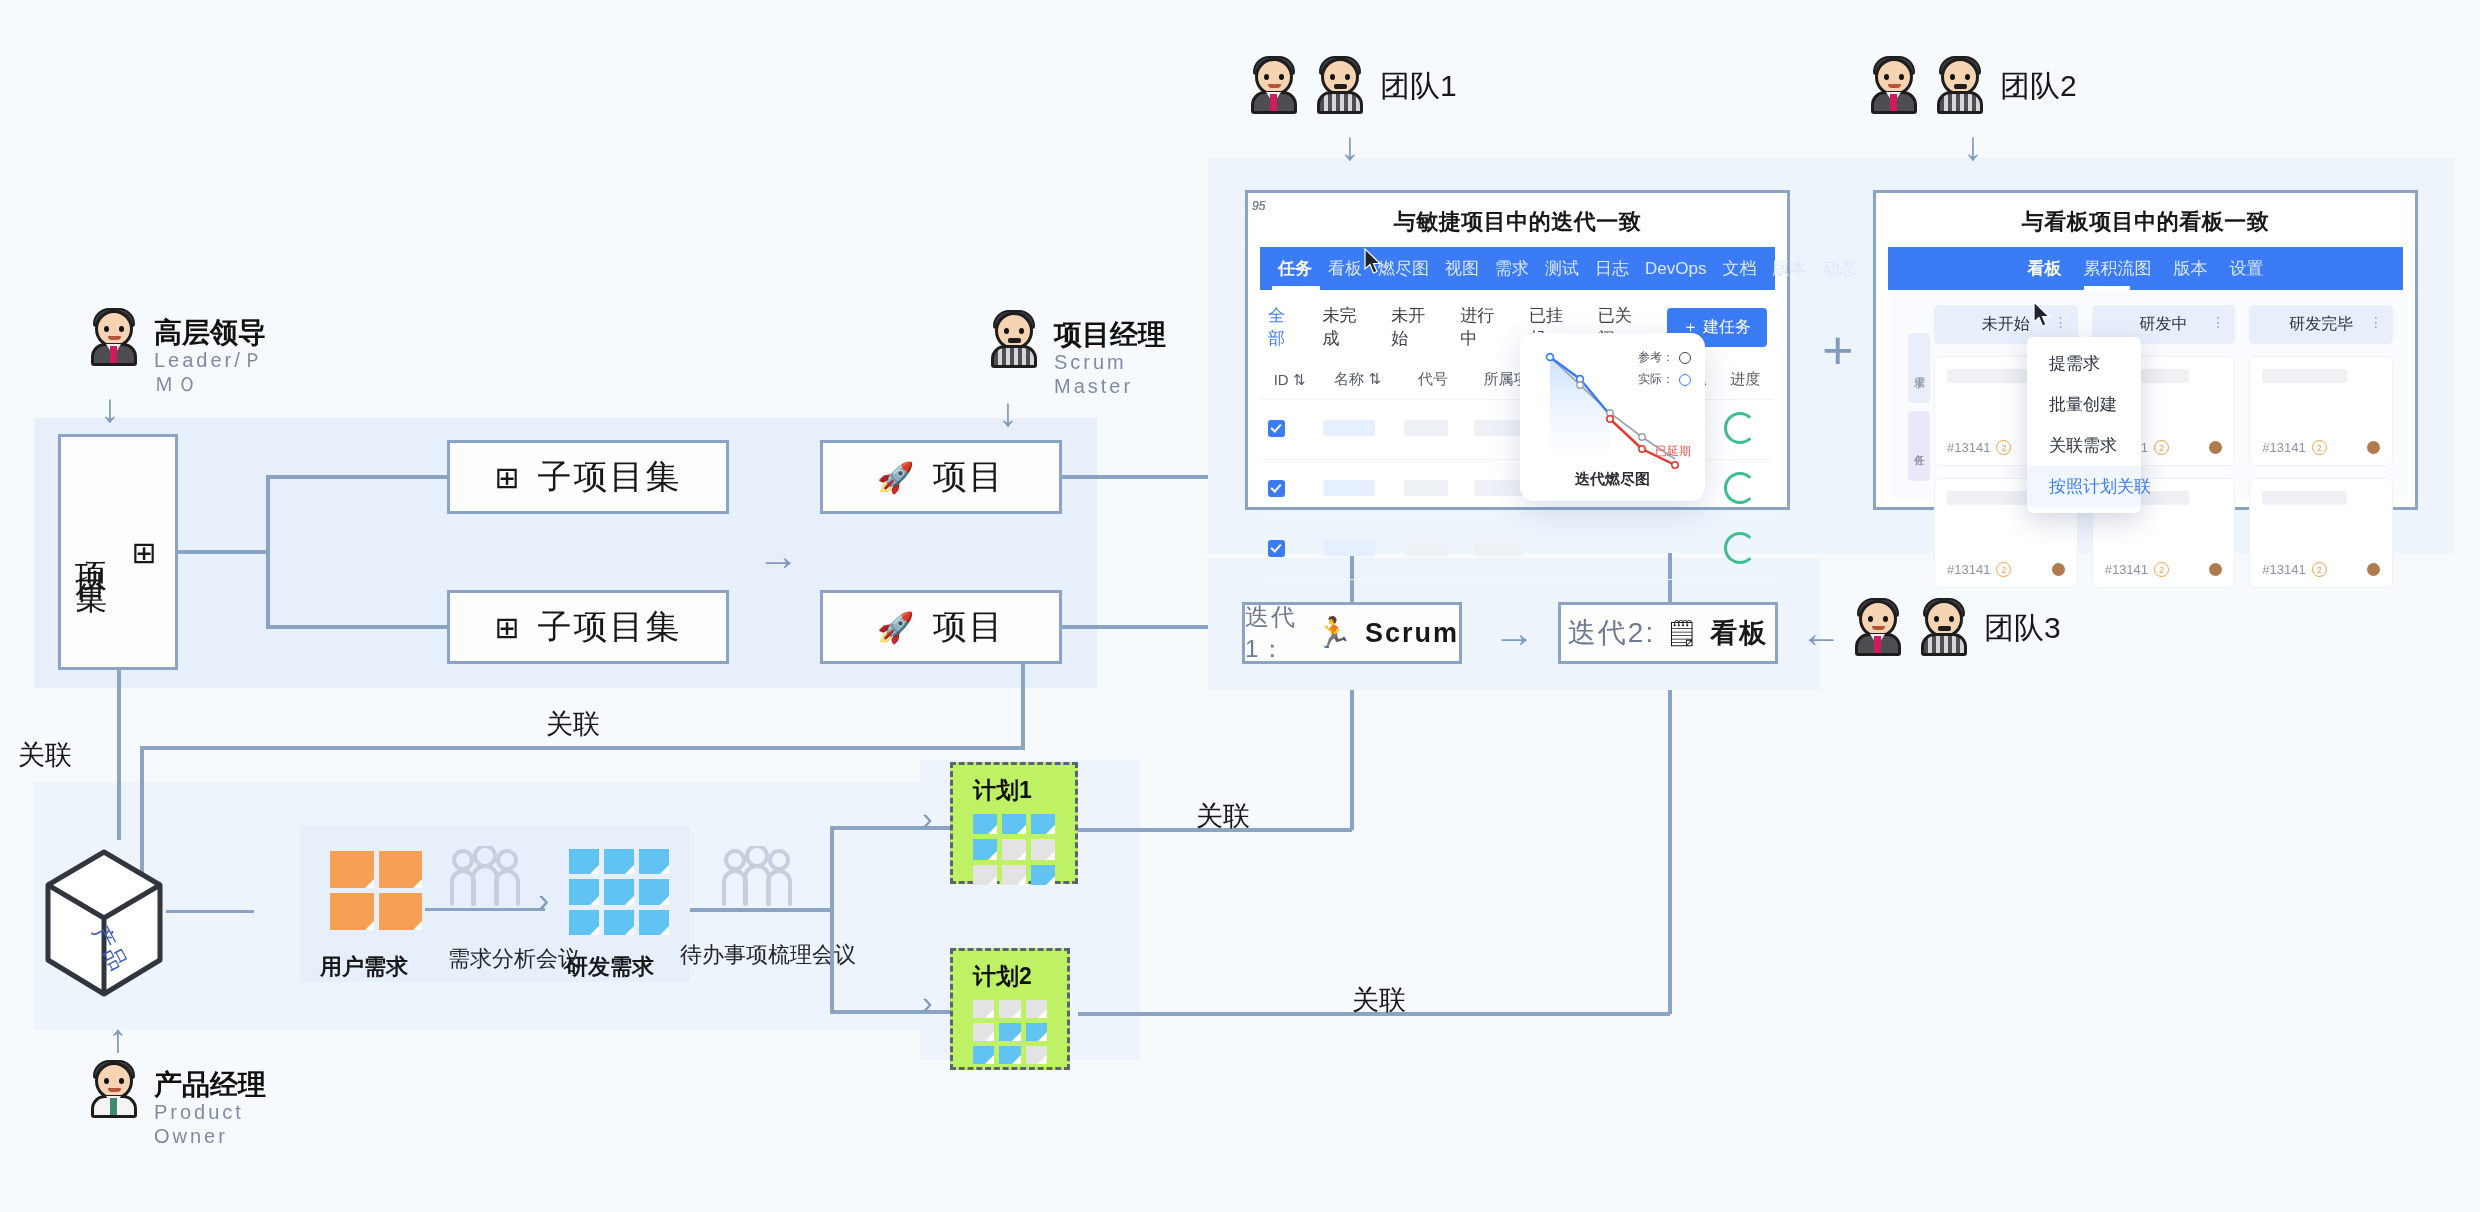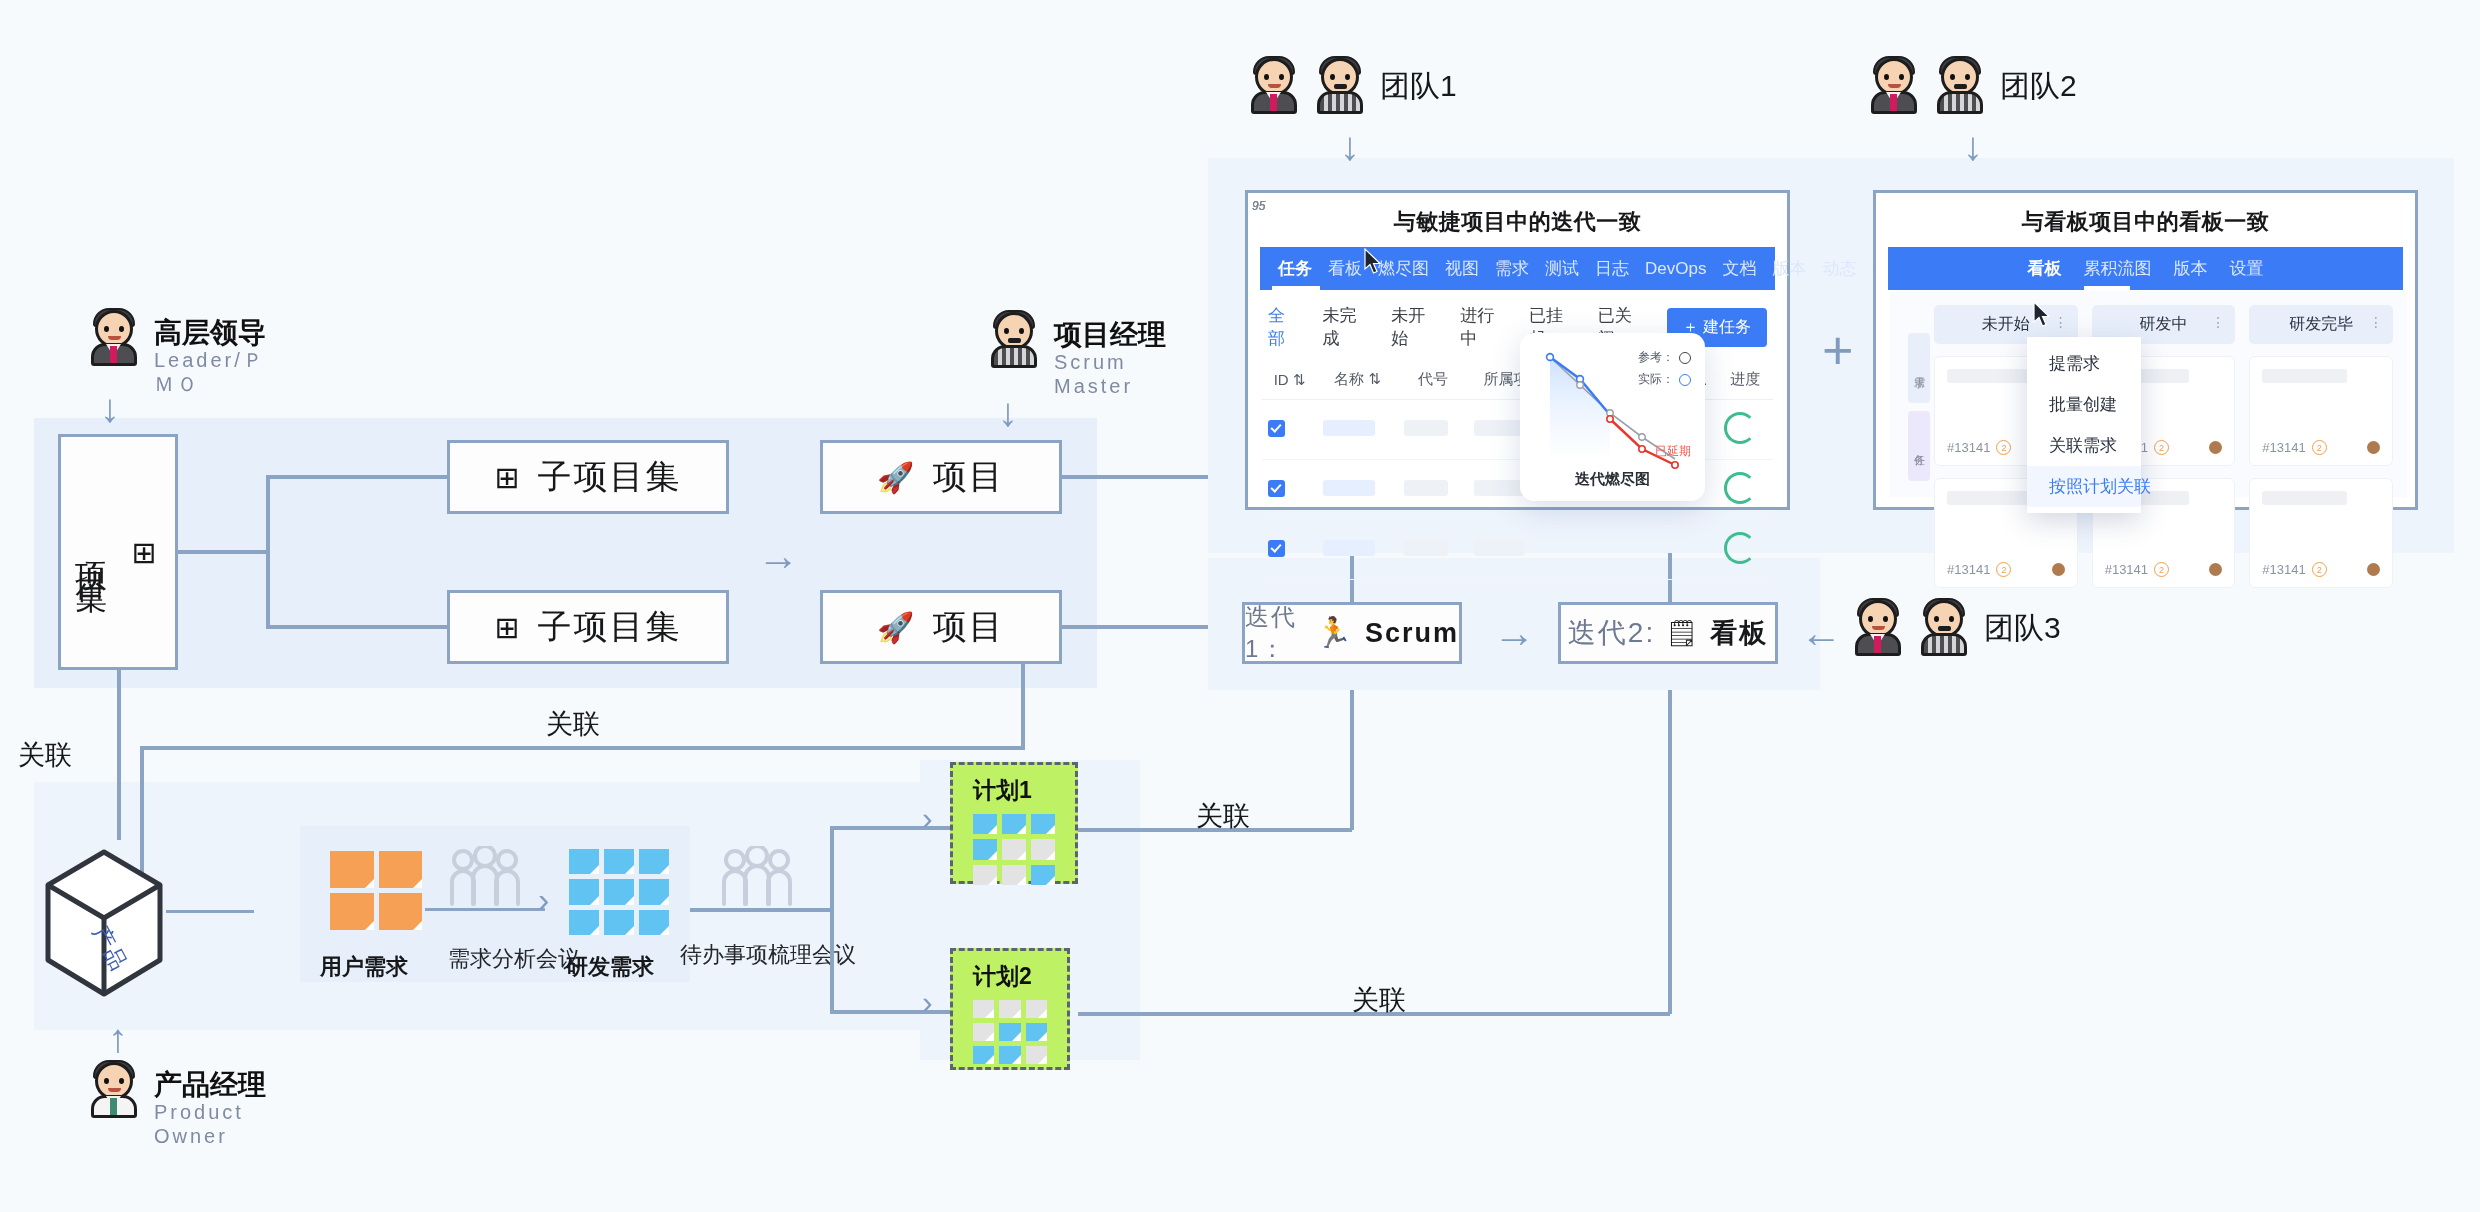--- a/index.html
+++ b/index.html
@@ -127,21 +127,21 @@
   .kcol-head .dots{position:absolute;right:10px;top:9px;font-size:14px;color:#9aa3b5;}
   .kcard{background:#fff;border:1px solid #eef1f6;border-radius:6px;padding:12px 12px 10px 12px;min-height:86px;
     display:flex;flex-direction:column;justify-content:space-between;}
   .kcard .ktitle{height:14px;border-radius:3px;background:#eef0f4;width:72%;}
   .kcard .krow{display:flex;align-items:center;gap:6px;font-size:13px;color:#8b93a3;margin-top:auto;}
   .prio{width:13px;height:13px;border-radius:50%;border:1.4px solid #f0a04b;color:#f0a04b;font-size:9px;
         display:inline-flex;align-items:center;justify-content:center;}
   .kavatar{width:13px;height:13px;border-radius:50%;background:#b07a4f;margin-left:auto;}
 
   
-  .ctxmenu{position:absolute;background:#fff;border-radius:0;
+  .ctxmenu{position:absolute;background:#fff;border-radius:6px;
     box-shadow:0 8px 26px rgba(50,70,120,.22);padding:6px 0;z-index:20;}
   .ctxmenu .mi{padding:9px 22px;font-size:17px;color:#2b3340;white-space:nowrap;}
   .ctxmenu .mi.sel{color:#3b7cf6;background:#f2f6ff;}
 
   
   .cursor{position:absolute;width:0;height:0;z-index:40;}
   .cursor svg{display:block;}
 
   
   .plan{position:absolute;border:3px dashed #5a6472;background:#bef264;box-sizing:border-box;

